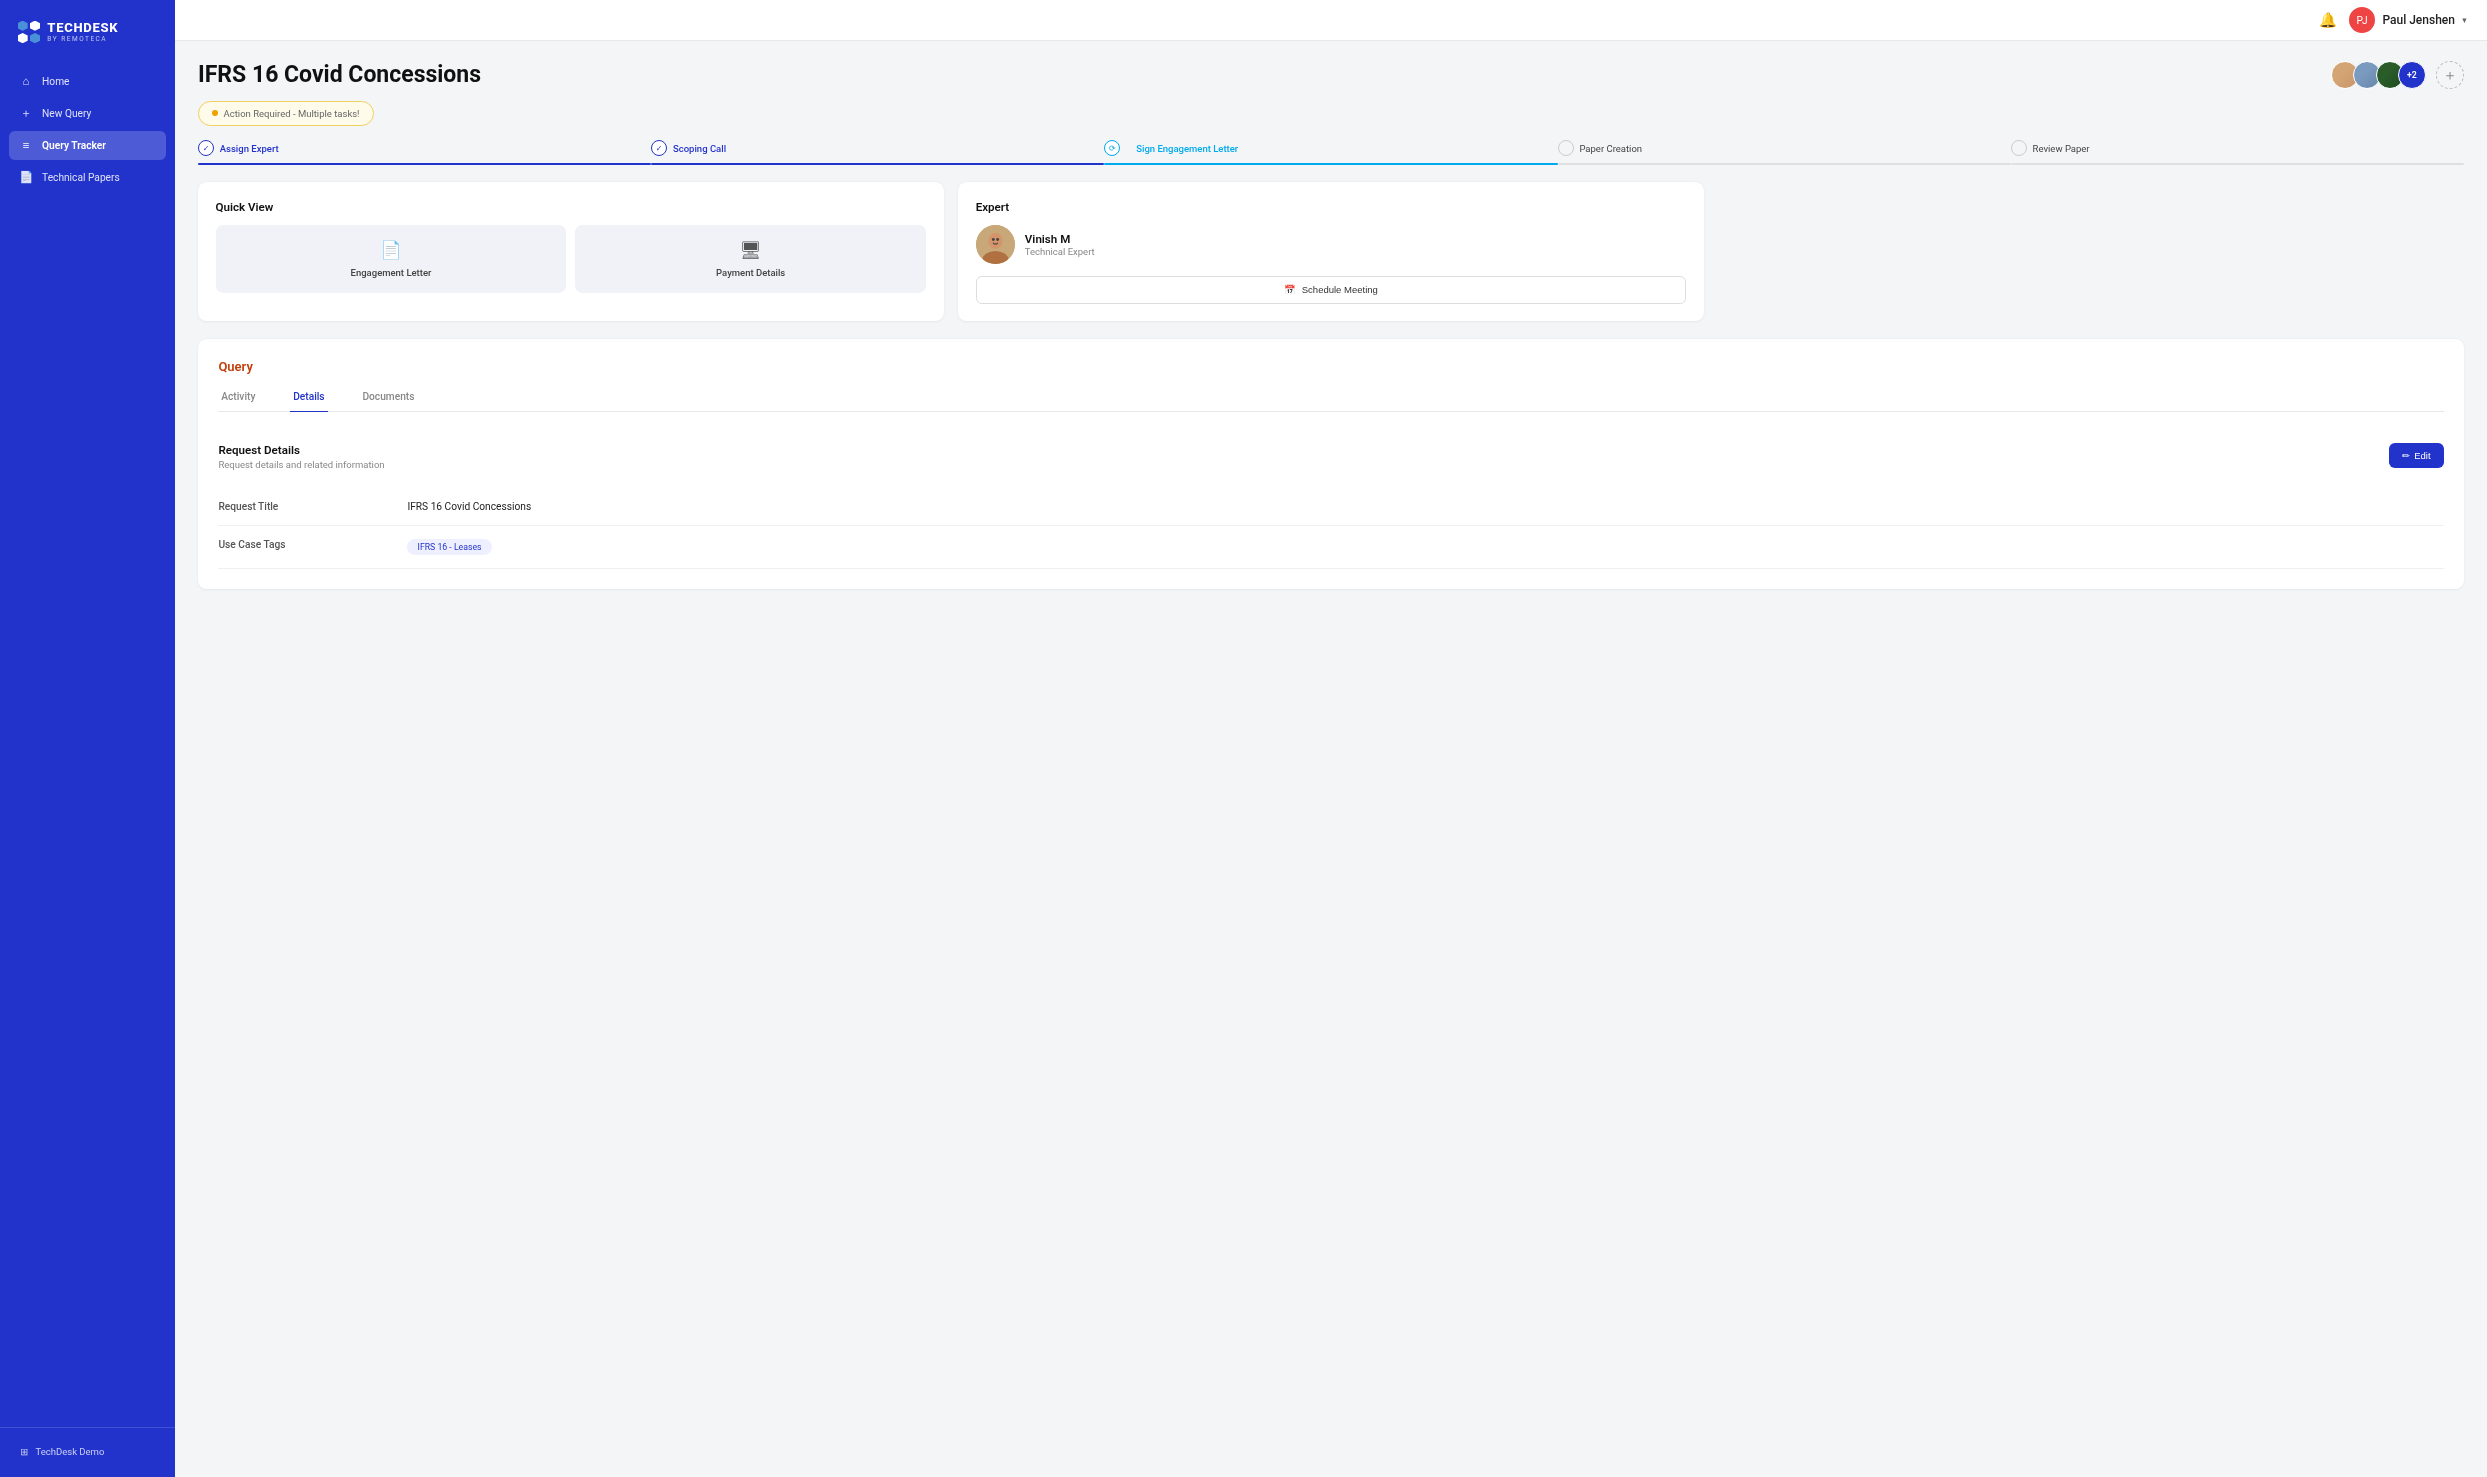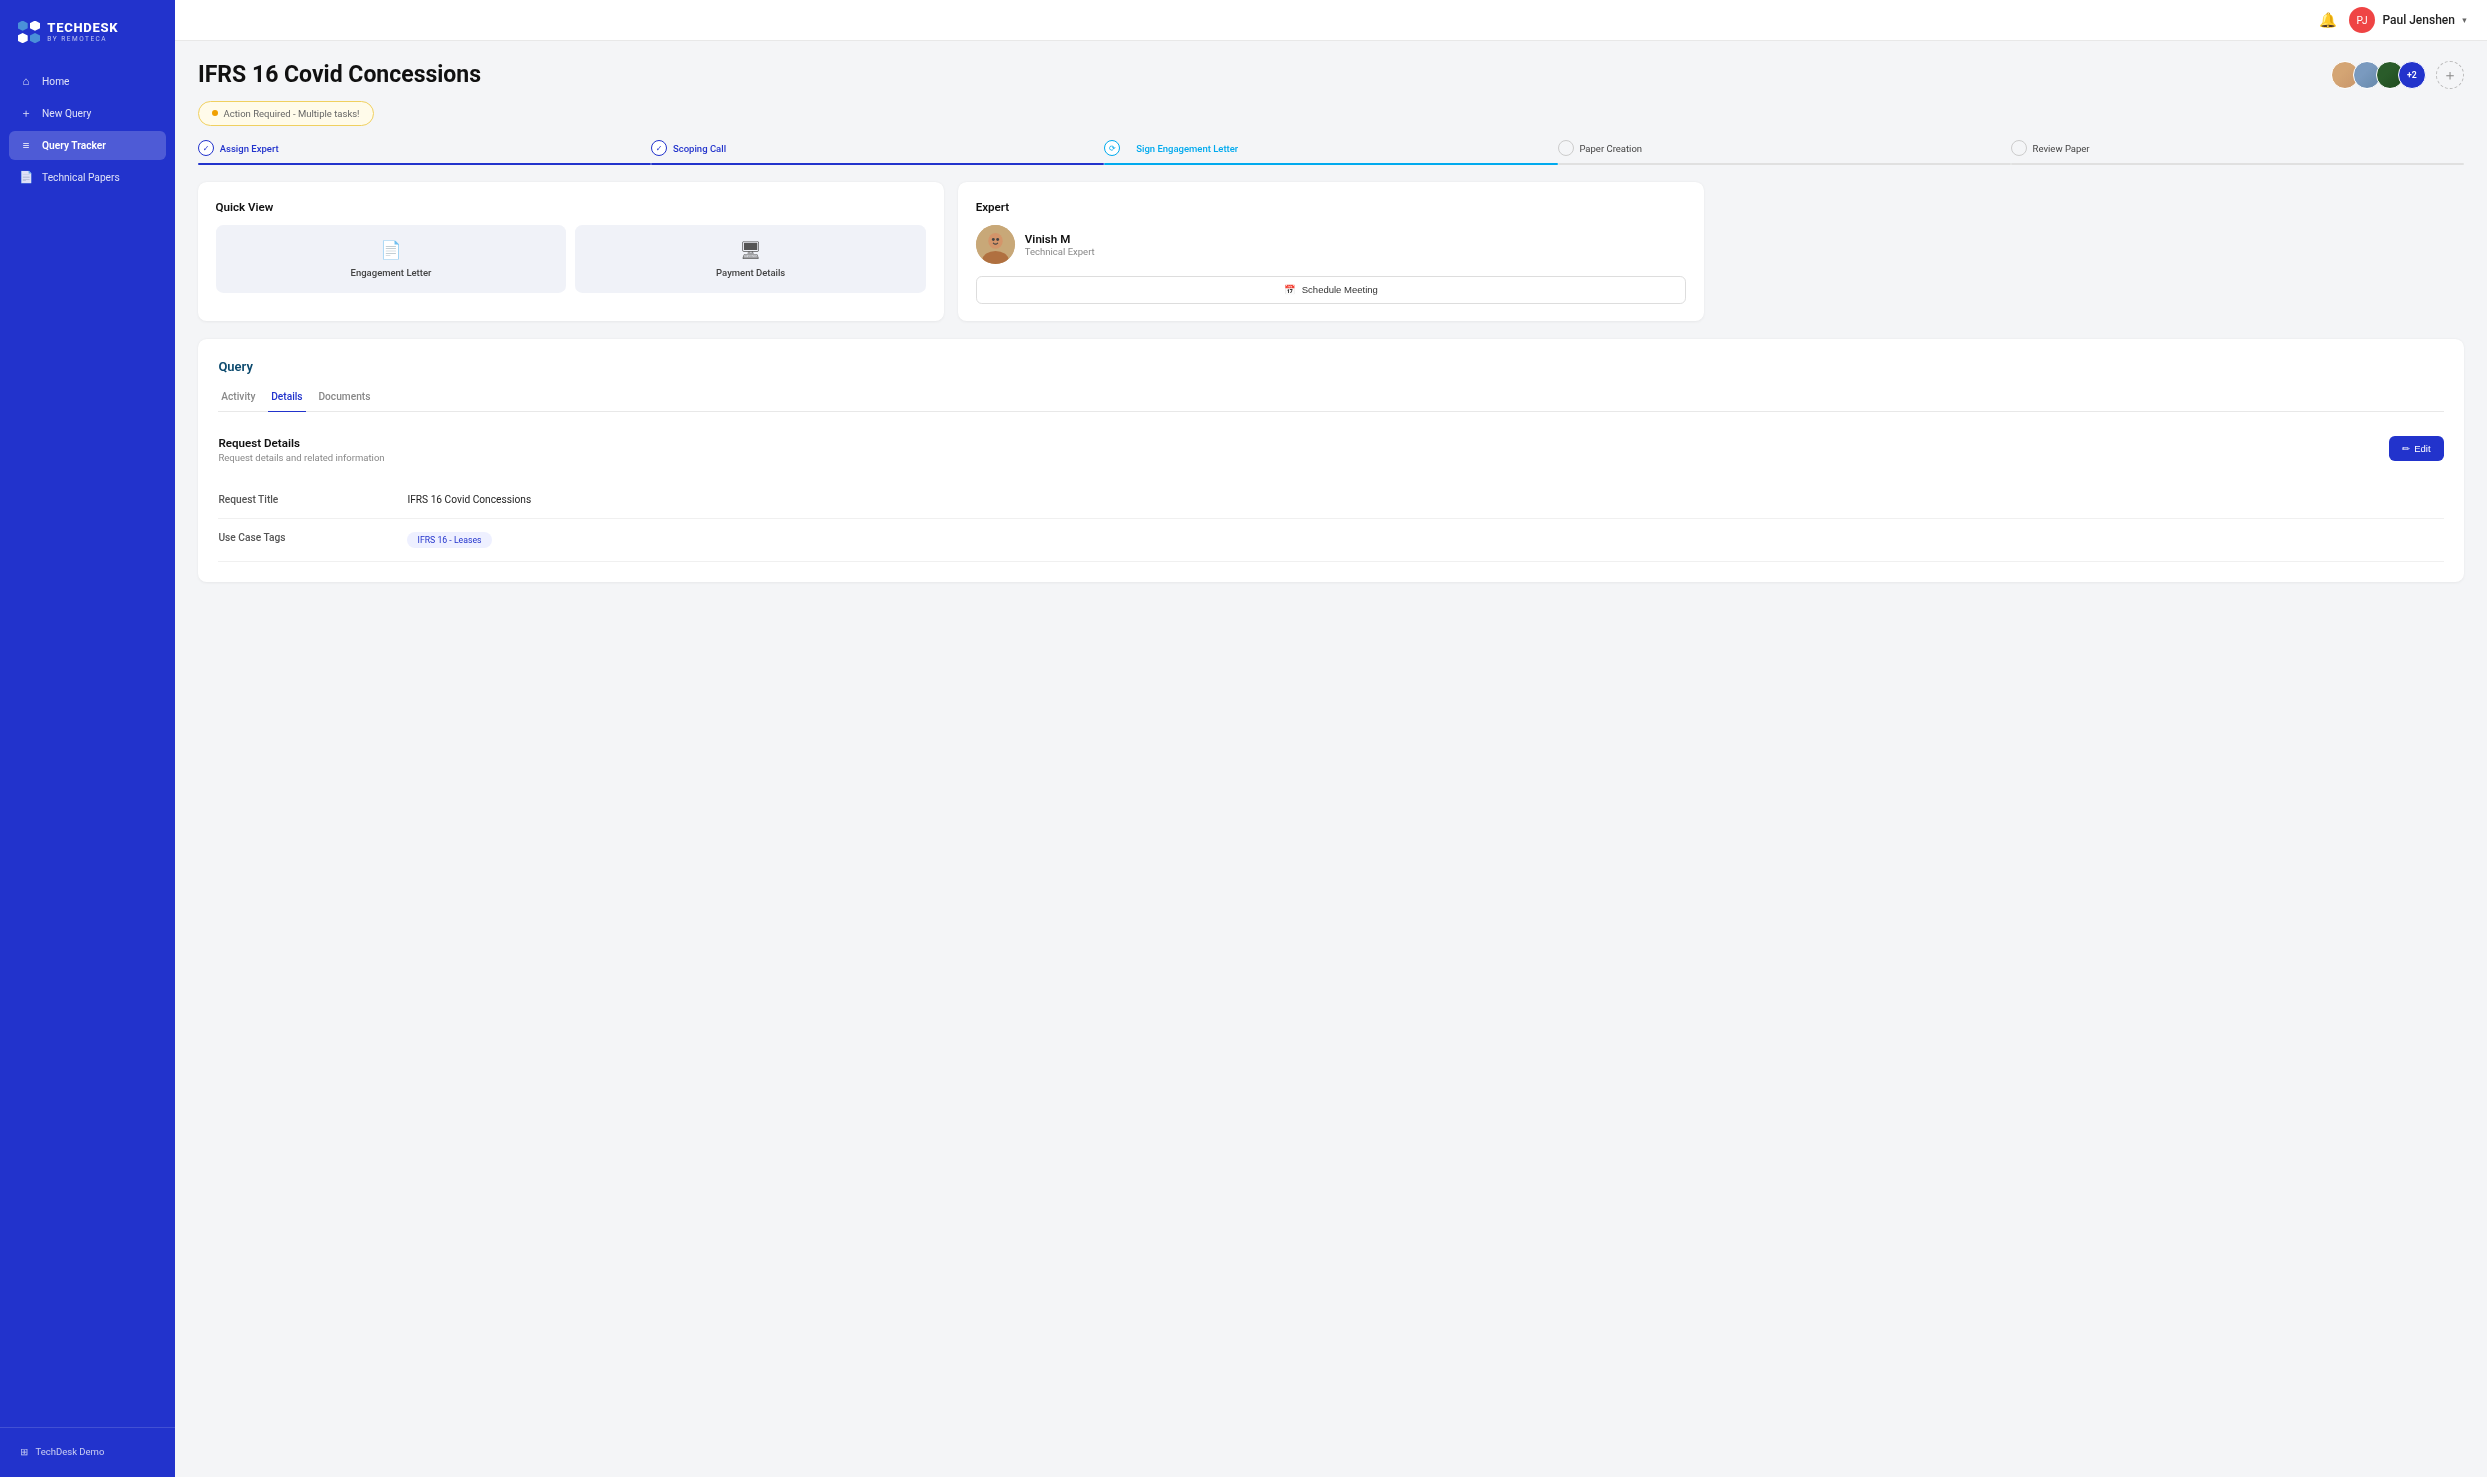--- a/index.html
+++ b/index.html
@@ -286,26 +286,26 @@
       width: 100%;
     }
 
     
     .query-card {
       background: white;
       border-radius: 8.7px;
       padding: 20.4px;
       box-shadow: 0 0.7px 2.9px rgba(0,0,0,0.06);
     }
-    .query-section-title { font-size: 13px; font-weight: 600; color: #0c4a6e; margin-bottom: 11.6px; }
+    .query-section-title { font-size: 13px; font-weight: 600; color: #c2410c; margin-bottom: 11.6px; }
     .tabs {
       display: flex;
-      gap: 10px;
+      gap: 32px;
       border-bottom: 1.5px solid #e8e8e8;
-      margin-bottom: 24px;
+      margin-bottom: 31px;
     }
     .tab {
       padding: 5.8px 2.9px 8.7px;
       font-size: 10.2px;
       color: #888;
       cursor: pointer;
       border-bottom: 1.5px solid transparent;
       margin-bottom: -1.5px;
       font-weight: 500;
     }

